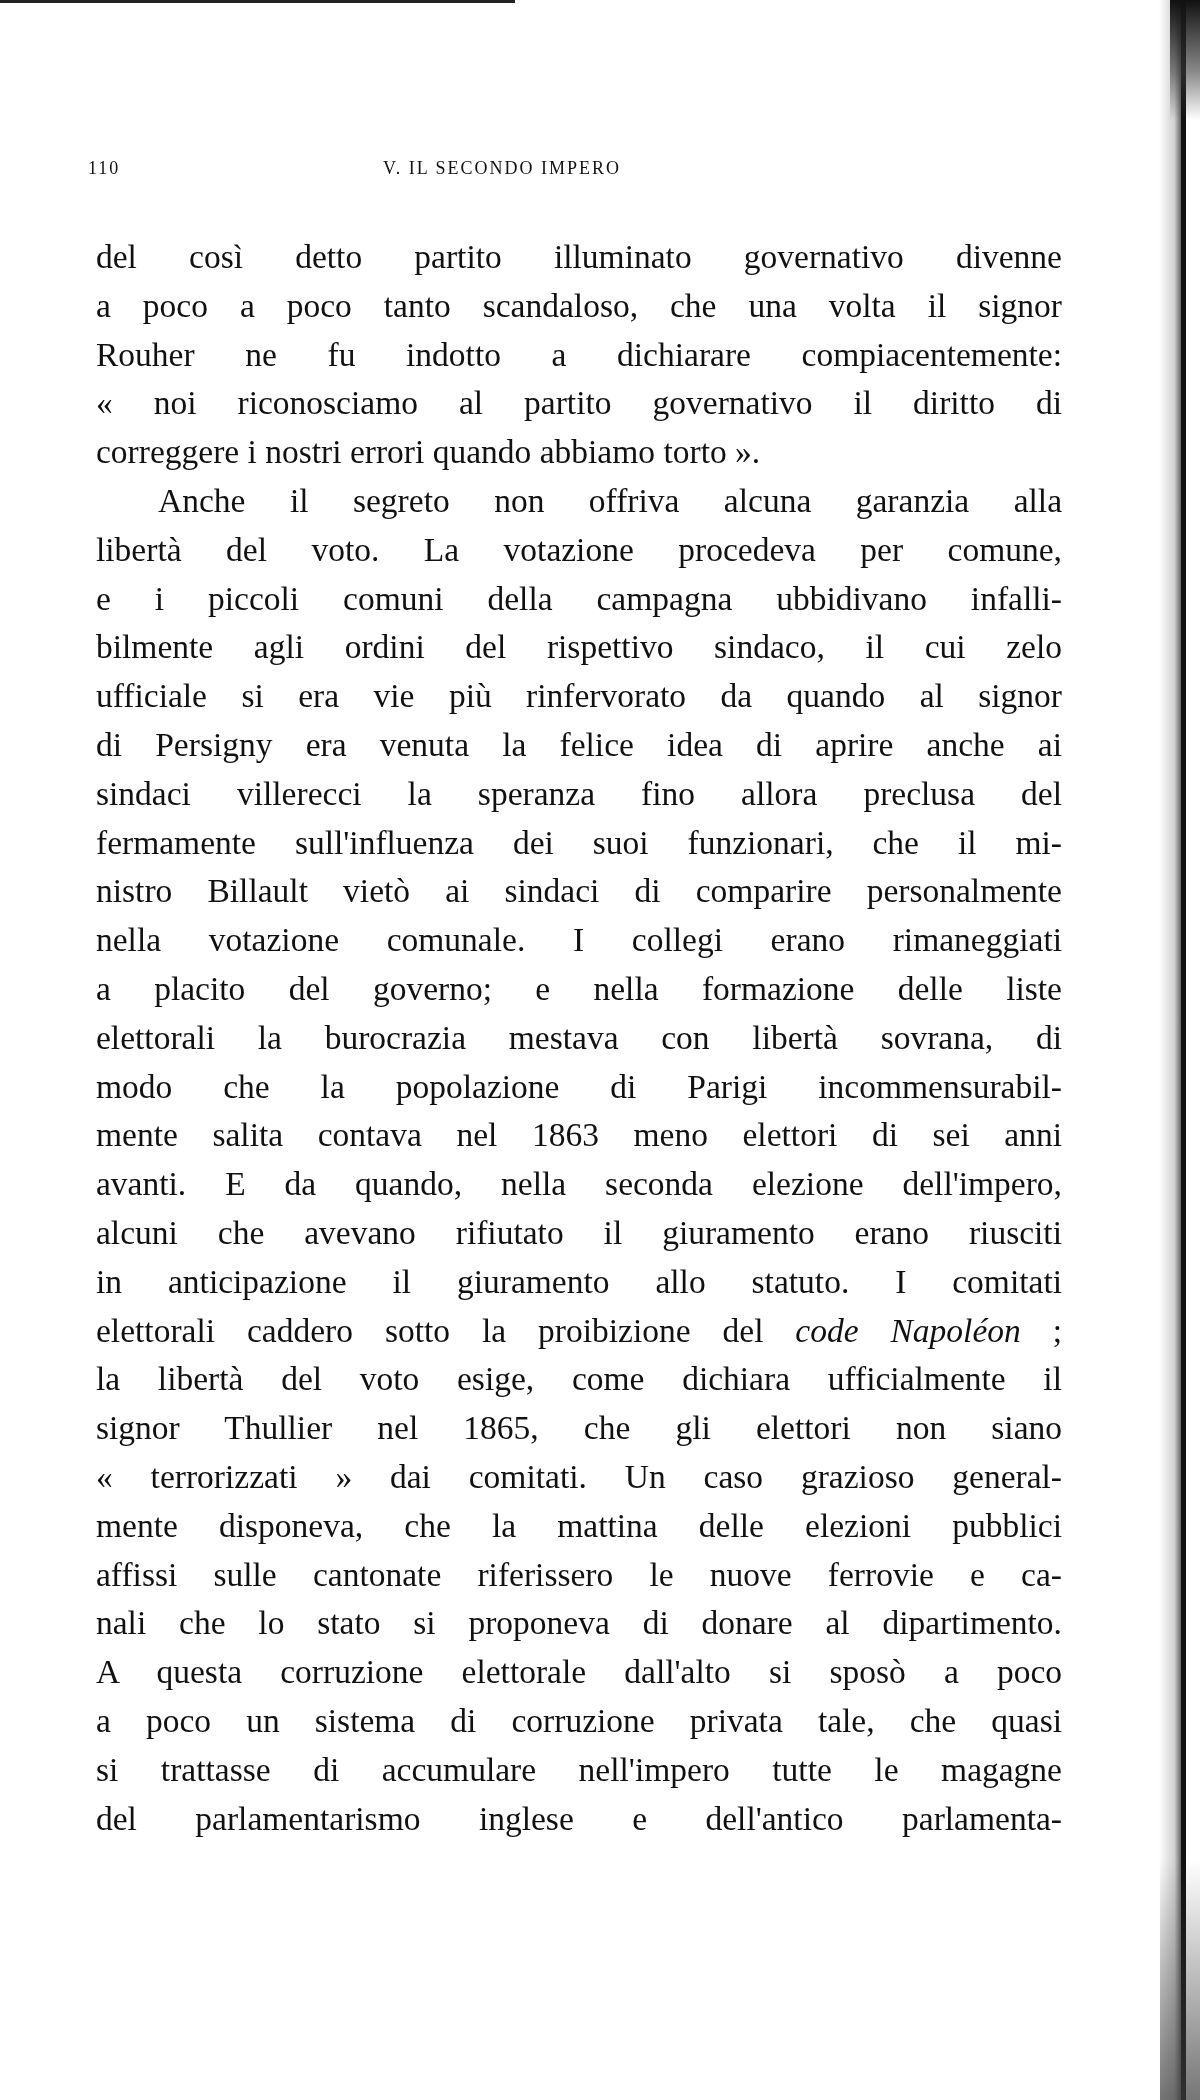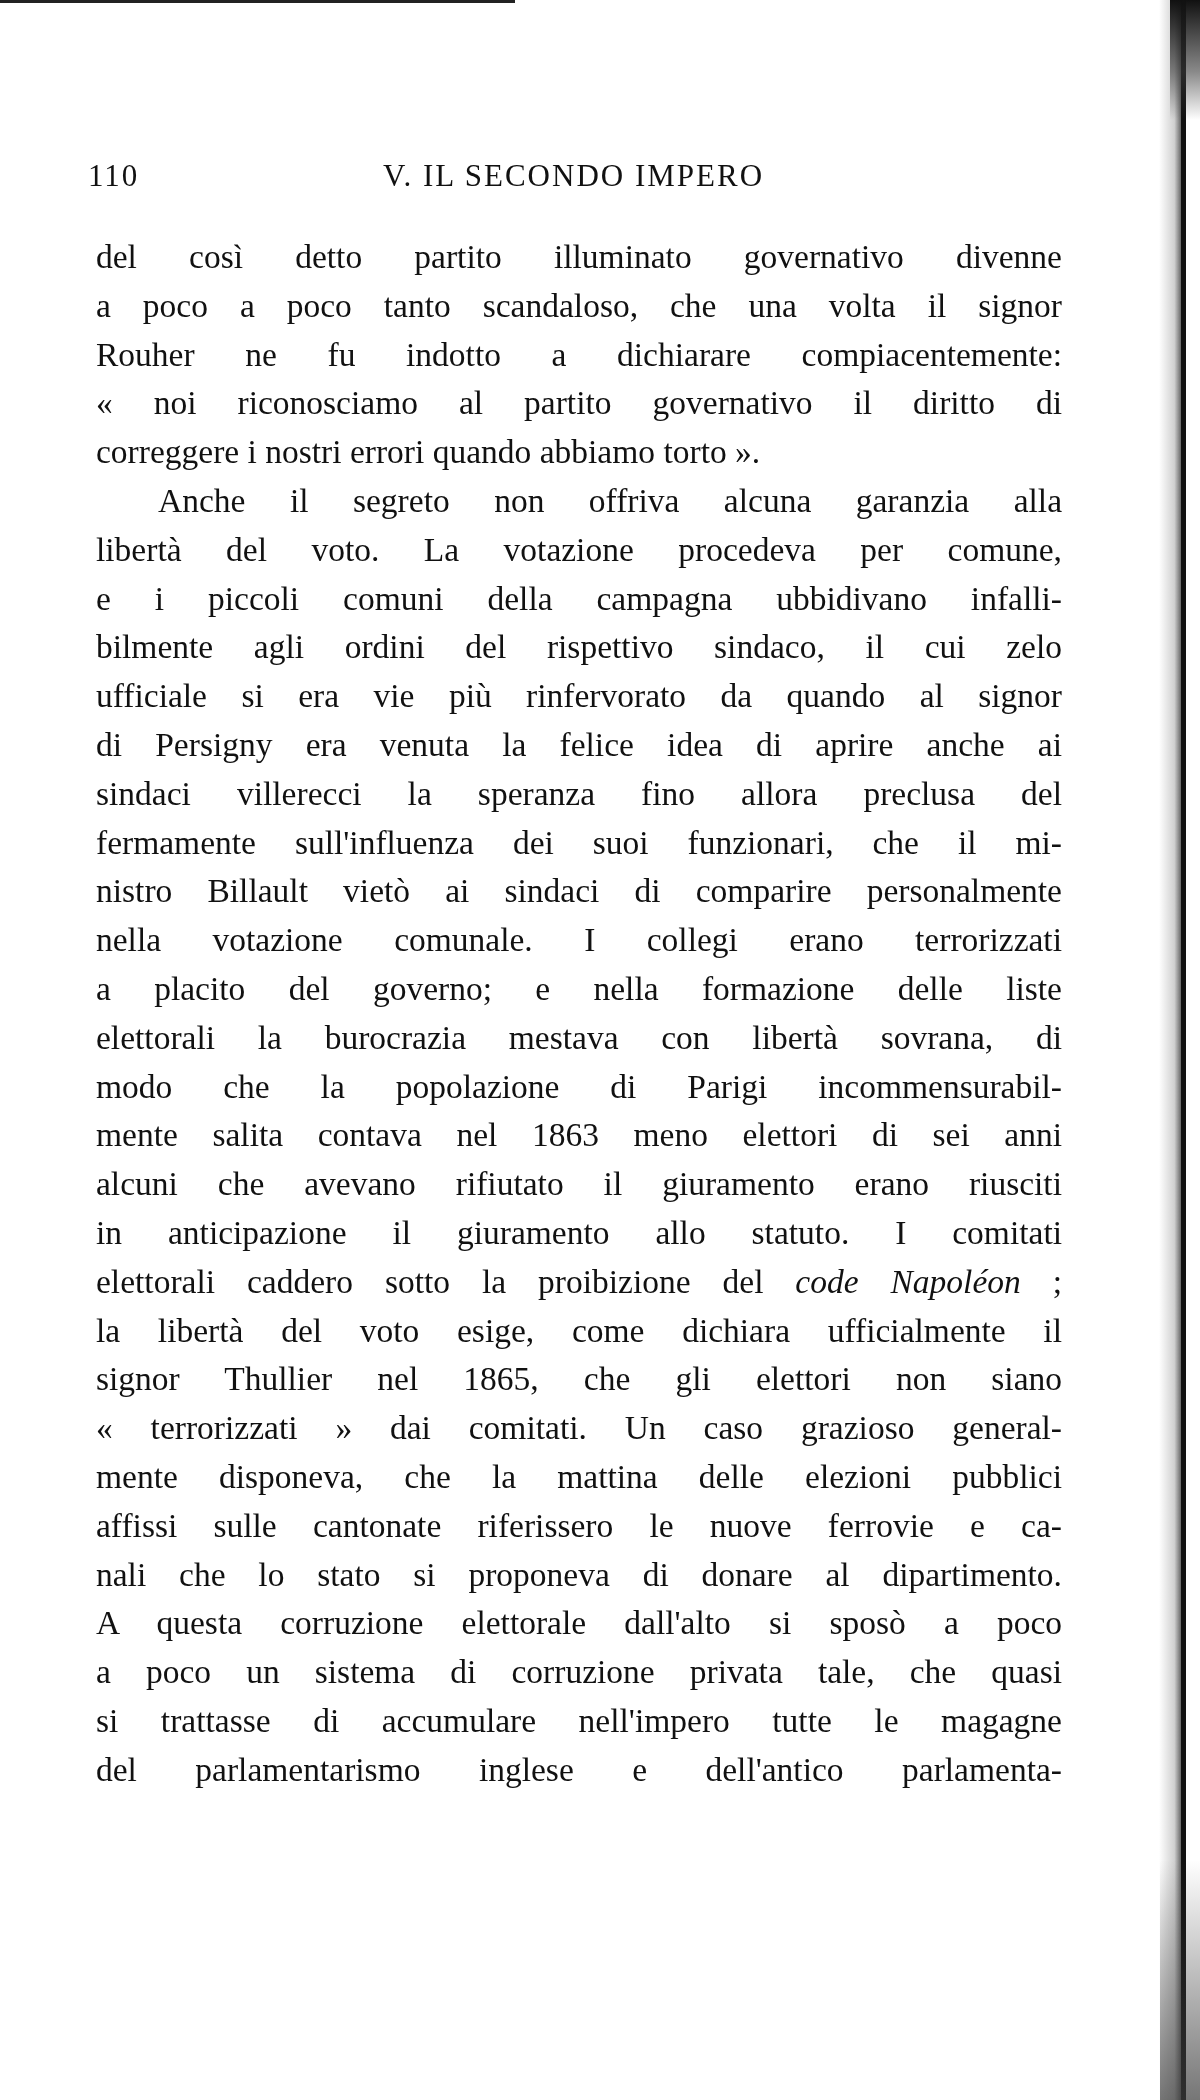--- a/index.html
+++ b/index.html
@@ -7,21 +7,21 @@
          font-family:"Liberation Serif","DejaVu Serif",serif; color:#111; }
   .top-rule { position:absolute; left:0; top:0; width:515px; height:3px; background:#222; }
   .edge { position:absolute; top:0; right:14px; width:5px; height:2100px; background:#111; }
   .edge-shade { position:absolute; top:0; right:19px; width:22px; height:2100px;
     background:linear-gradient(to right, rgba(255,255,255,0), rgba(120,120,120,0.35) 70%, rgba(40,40,40,0.7)); }
   .edge-top { position:absolute; top:0; right:0; width:30px; height:120px;
     background:linear-gradient(to bottom, #111, rgba(60,60,60,0.6) 60%, rgba(255,255,255,0)); }
   .edge-bottom { position:absolute; bottom:0; right:0; width:40px; height:240px;
     background:linear-gradient(to top, rgba(60,60,60,0.7), rgba(255,255,255,0)); }
   .header { position:absolute; top:158px; left:88px; width:700px; height:30px;
-    font-size:31px; letter-spacing:2px; }
+    font-size:18px; letter-spacing:2px; }
   .page-num { position:absolute; left:0; top:0; }
   .running-title { position:absolute; left:295px; top:0; }
   .body { position:absolute; top:233px; left:88px; width:966px;margin-left:8px; }
   .line { display:block; height:48.8px; line-height:48.8px; font-size:33.5px;
     text-align:justify; text-align-last:justify; white-space:nowrap; }
   .line.last { text-align-last:left; }
   .indent { padding-left:62px; }
   em { font-style:italic; }
 </style>
 </head>
@@ -46,25 +46,26 @@
   <span class="line last">correggere i nostri errori quando abbiamo torto ».</span>
   <span class="line indent">Anche il segreto non offriva alcuna garanzia alla</span>
   <span class="line">libertà del voto. La votazione procedeva per comune,</span>
   <span class="line">e i piccoli comuni della campagna ubbidivano infalli-</span>
   <span class="line">bilmente agli ordini del rispettivo sindaco, il cui zelo</span>
   <span class="line">ufficiale si era vie più rinfervorato da quando al signor</span>
   <span class="line">di Persigny era venuta la felice idea di aprire anche ai</span>
   <span class="line">sindaci villerecci la speranza fino allora preclusa del</span>
   <span class="line">fermamente sull'influenza dei suoi funzionari, che il mi-</span>
   <span class="line">nistro Billault vietò ai sindaci di comparire personalmente</span>
-  <span class="line">nella votazione comunale. I collegi erano terrorizzati</span>
+  <span class="line">nella votazione comunale. I collegi erano rimaneggiati</span>
   <span class="line">a placito del governo; e nella formazione delle liste</span>
   <span class="line">elettorali la burocrazia mestava con libertà sovrana, di</span>
   <span class="line">modo che la popolazione di Parigi incommensurabil-</span>
   <span class="line">mente salita contava nel 1863 meno elettori di sei anni</span>
+  <span class="line">avanti. E da quando, nella seconda elezione dell'impero,</span>
   <span class="line">alcuni che avevano rifiutato il giuramento erano riusciti</span>
   <span class="line">in anticipazione il giuramento allo statuto. I comitati</span>
   <span class="line"><span>elettorali caddero sotto la proibizione del </span><em>code Napoléon</em><span> ;</span></span>
   <span class="line">la libertà del voto esige, come dichiara ufficialmente il</span>
   <span class="line">signor Thullier nel 1865, che gli elettori non siano</span>
   <span class="line">« terrorizzati » dai comitati. Un caso grazioso general-</span>
   <span class="line">mente disponeva, che la mattina delle elezioni pubblici</span>
   <span class="line">affissi sulle cantonate riferissero le nuove ferrovie e ca-</span>
   <span class="line">nali che lo stato si proponeva di donare al dipartimento.</span>
   <span class="line">A questa corruzione elettorale dall'alto si sposò a poco</span>

